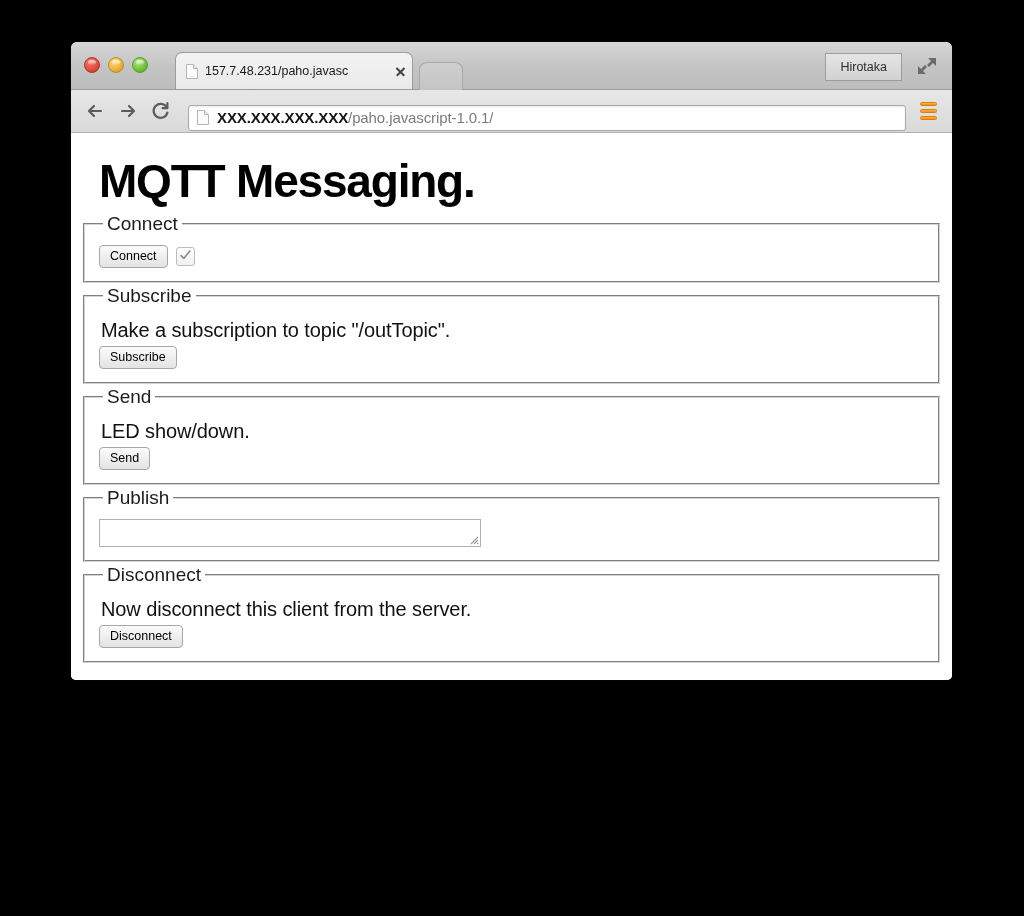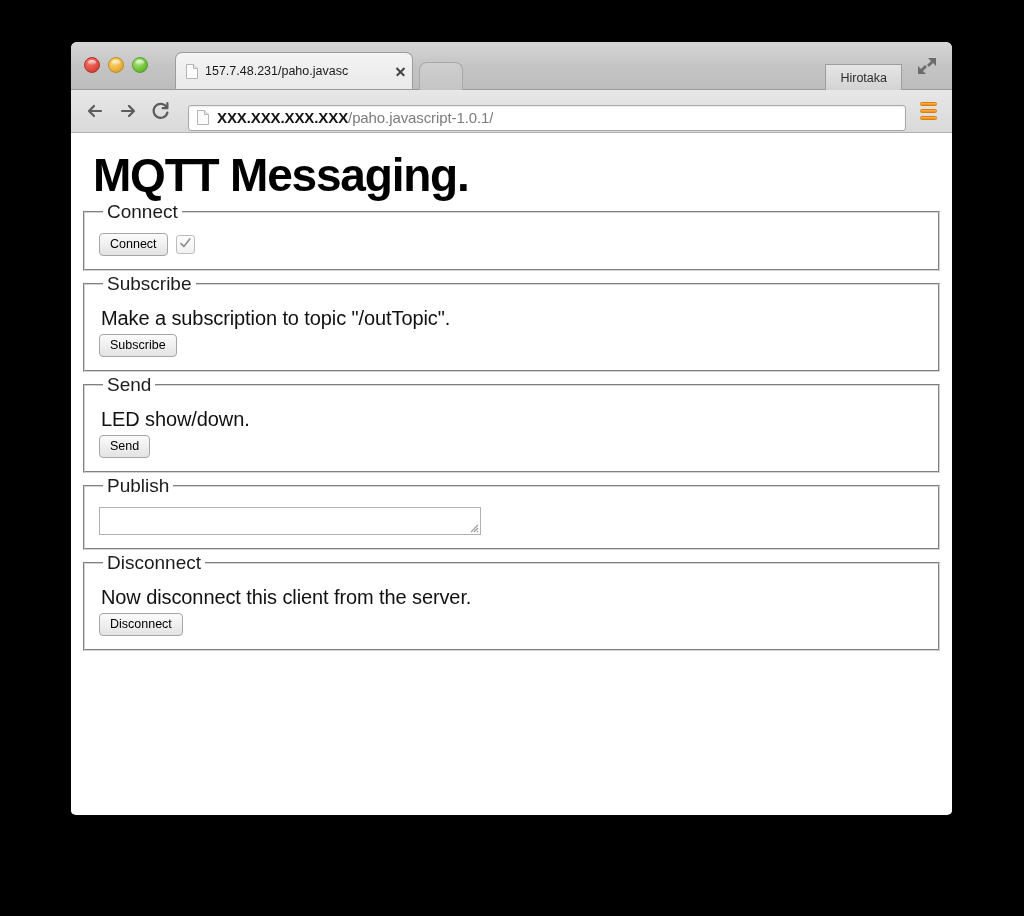--- a/index.html
+++ b/index.html
@@ -13,21 +13,21 @@
     overflow: hidden;
     font-family: "Liberation Sans", sans-serif;
   }
 
   
   .browser-window {
     position: absolute;
     left: 71px;
     top: 42px;
     width: 881px;
-    height: 773px;
+    height: 638px;
     background: #ffffff;
     border-radius: 6px 6px 5px 5px;
     box-shadow: 0 0 1px rgba(255,255,255,0.18);
     overflow: hidden;
   }
 
   
   .tab-strip {
     position: relative;
     height: 47px;
@@ -125,21 +125,21 @@
     background: linear-gradient(to bottom, #cfcfcf, #c4c4c4);
     border: 1px solid #a8a8a8;
     border-bottom: none;
     border-radius: 8px 8px 0 0;
     transform: skewX(0deg);
   }
 
   .profile-button {
     position: absolute;
     right: 50px;
-    top: 22px;
+    top: 11px;
     height: 26px;
     padding: 0 14px;
     display: flex;
     align-items: center;
     background: linear-gradient(to bottom, #e5e5e5, #d2d2d2);
     border: 1px solid #9d9d9d;
     border-radius: 0;
     font-size: 12.5px;
     color: #2c2c2c;
   }
@@ -215,21 +215,21 @@
 
   
   .page {
     position: relative;
     background: #ffffff;
     height: 681px;
     padding: 0 12px;
     box-sizing: border-box;
   }
   .page-title {
-    margin: 0;
+    margin: 6px;
     padding: 18px 0 0 10px;
     font-size: 46px;
     font-weight: bold;
     letter-spacing: -1.2px;
     color: #000000;
     line-height: 1.08;
   }
 
   fieldset.group {
     margin: 0 0 2px 0;

